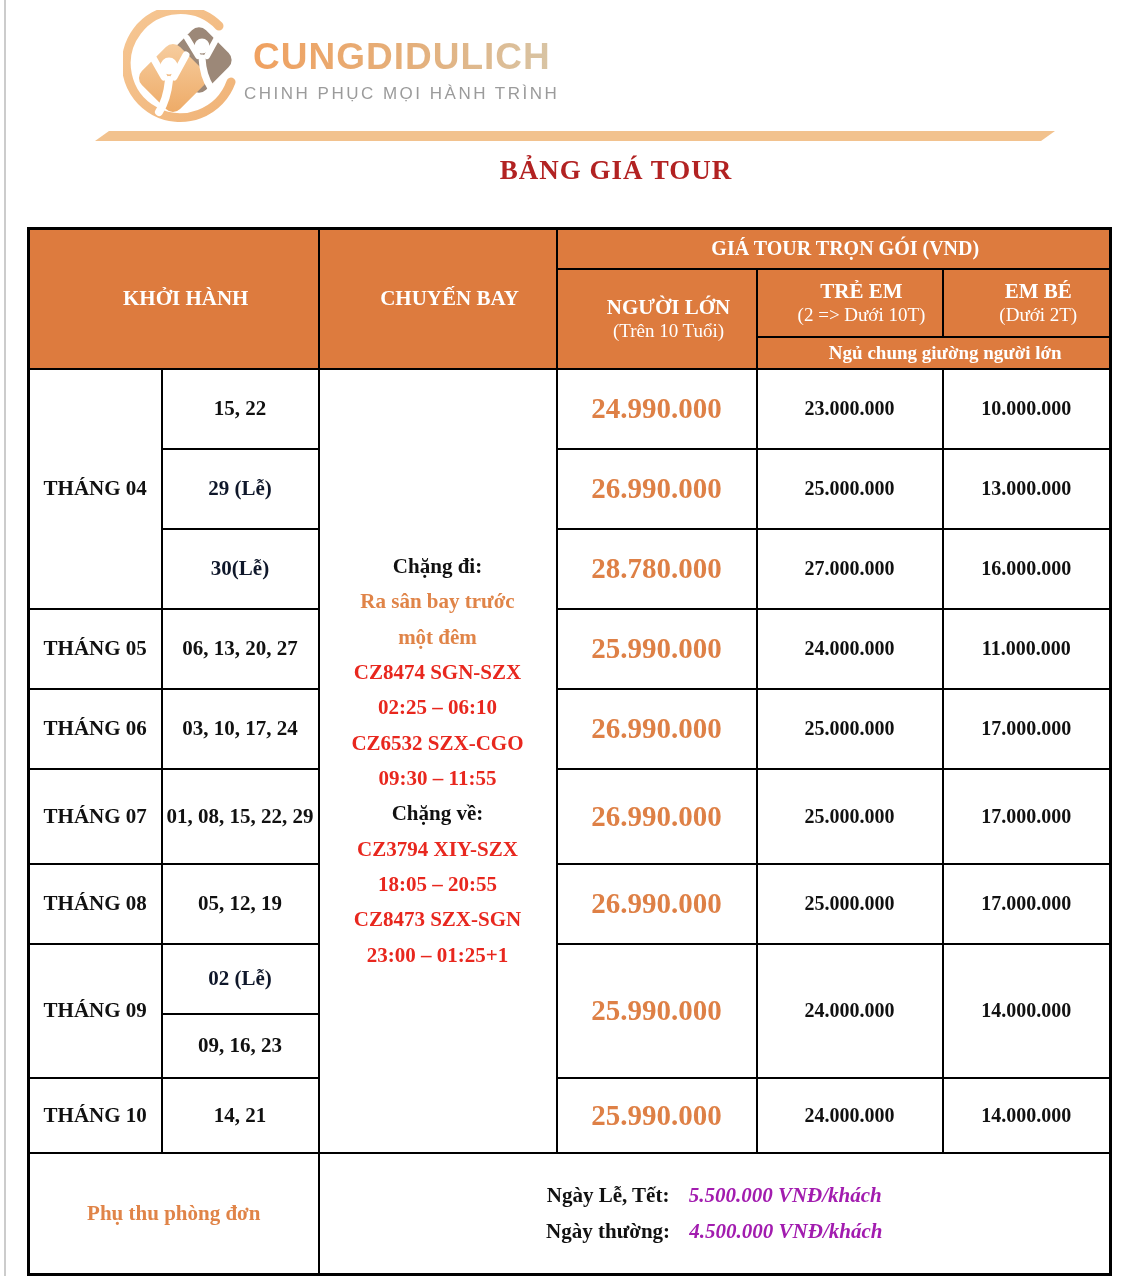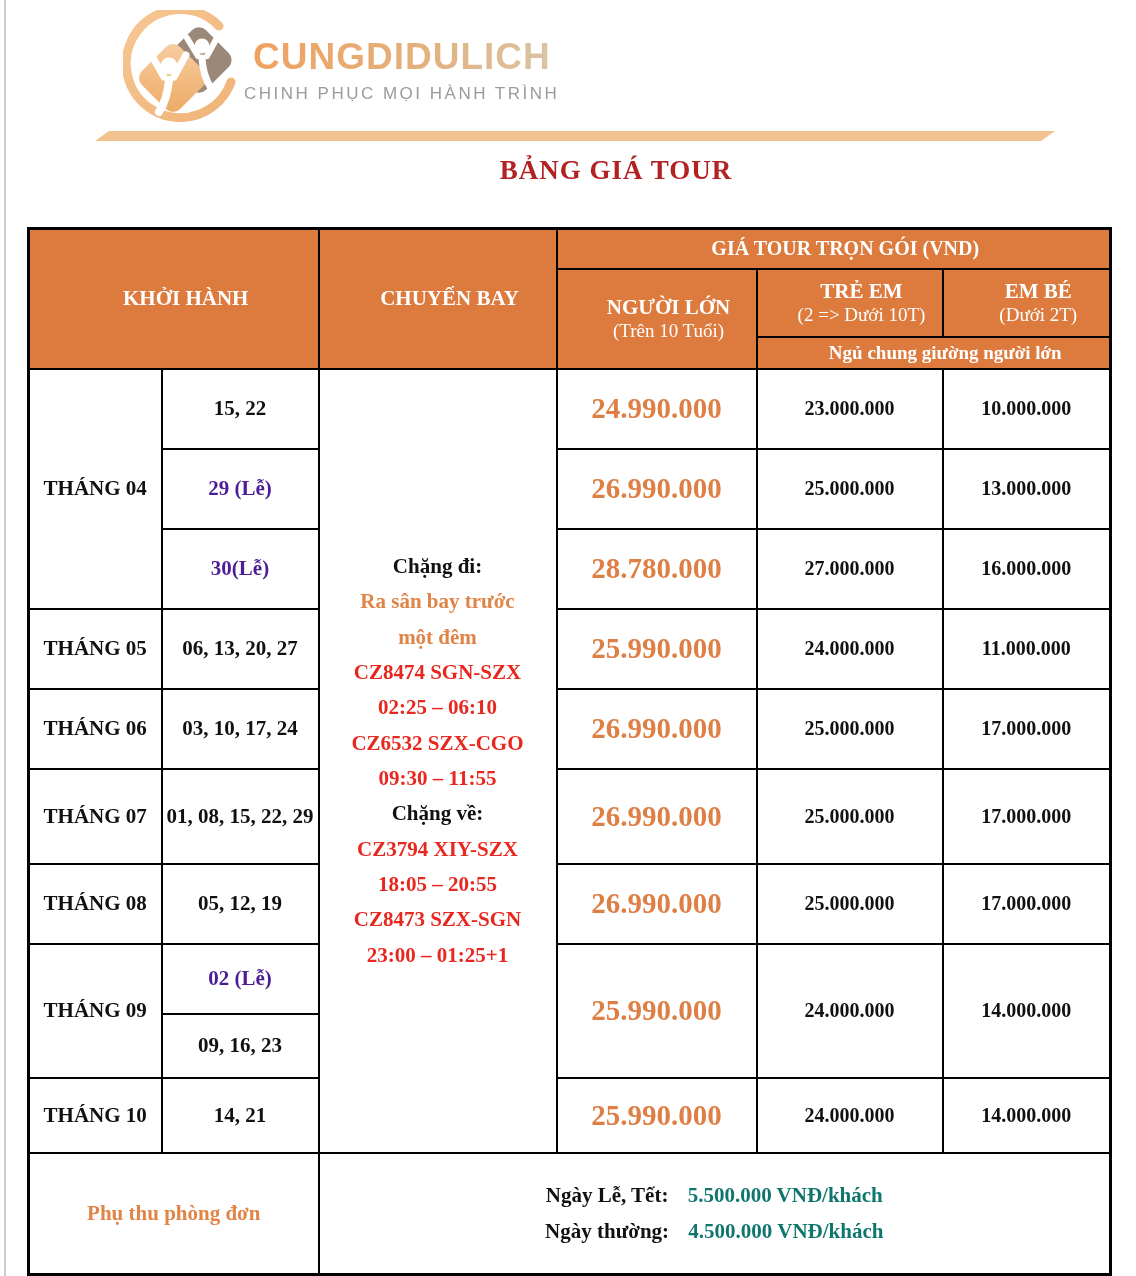--- a/index.html
+++ b/index.html
@@ -60,34 +60,34 @@
   .price-table th {
     background: #dd7b3e; color: #ffffff; font-weight: bold; padding-left: 28px;
   }
   .th-main { font-size: 21px; }
   .th-group { font-size: 20px; }
   .th-sub { font-weight: normal; font-size: 19px; }
   .th-note { font-weight: normal; font-size: 19px; }
 
   .month-cell  { font-size: 21px; font-weight: bold; color: #111111; }
   .dates-cell  { font-size: 21px; font-weight: bold; color: #111111; }
-  .dates-red   { color: #4c1d95; }
+  .dates-red   { color: #0f172a; }
   .adult-cell  { font-size: 29px; font-weight: bold; color: #de8046; }
   .price-cell  { font-size: 20px; font-weight: bold; color: #111111; }
 
   .flight-cell { vertical-align: middle; }
   .flight-cell .fl { margin: 7px 0; font-size: 21px; font-weight: bold; line-height: 1.35; }
   .fl-black  { color: #111111; }
   .fl-orange { color: #e08448; }
   .fl-red    { color: #e8271e; }
 
   .surcharge-cell { font-size: 21px; font-weight: bold; color: #e08448; }
   .notes-cell .note-line { margin: 11px 0; font-size: 21px; font-weight: bold; }
   .note-black { color: #111111; margin-right: 14px; }
-  .note-red   { color: #0f766e; }
+  .note-red   { color: #a21caf; font-style: italic; }
 </style>
 </head>
 <body>
 
 <div class="page">
   <div class="left-edge-line"></div>
 
   <div class="brand-logo">
     <svg viewBox="0 0 124 124" width="124" height="124">
       <defs>

